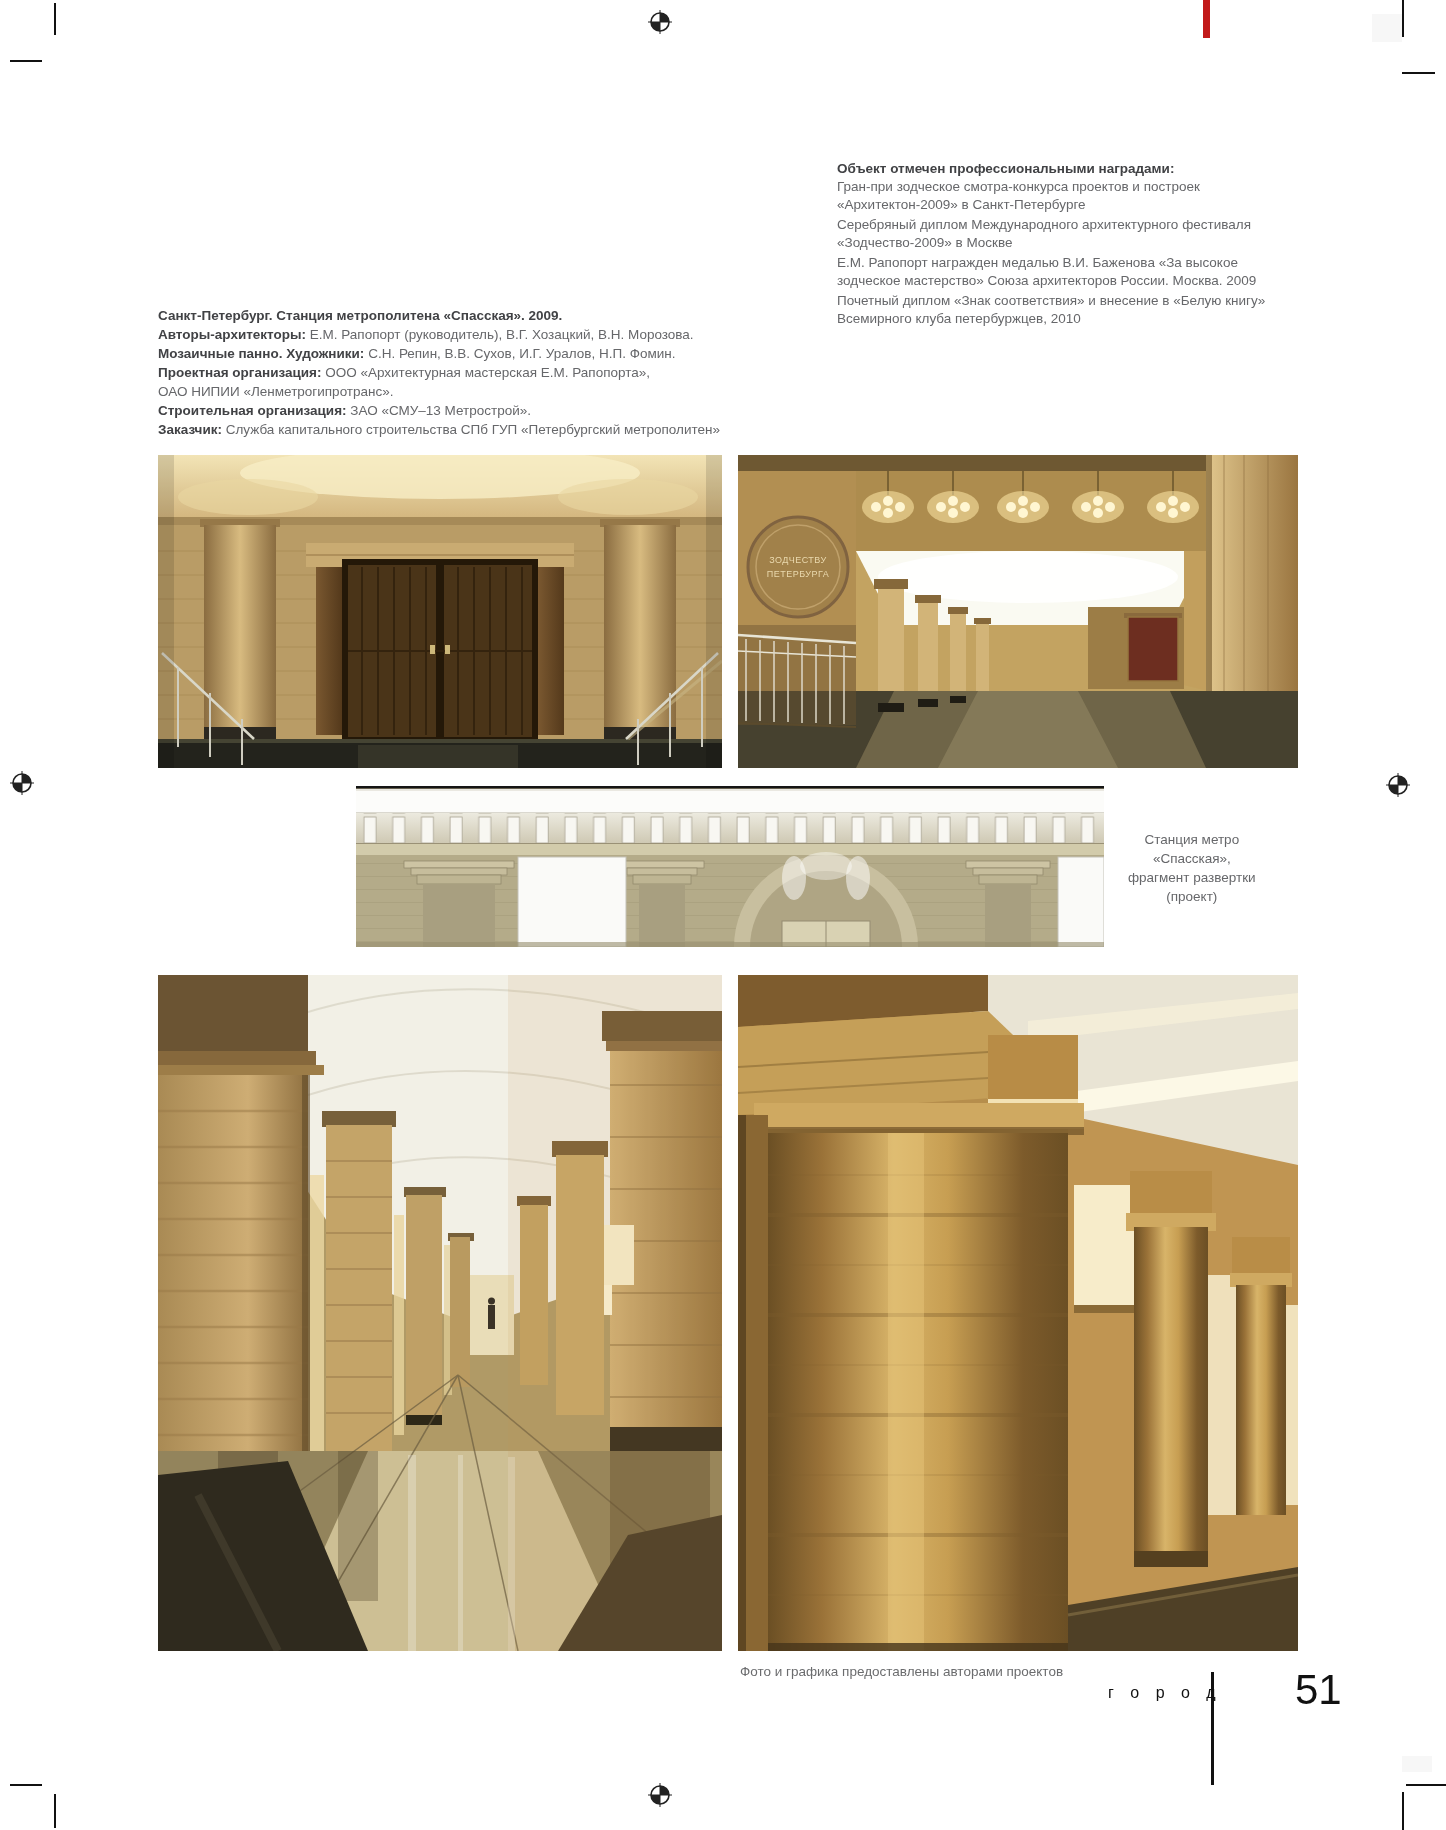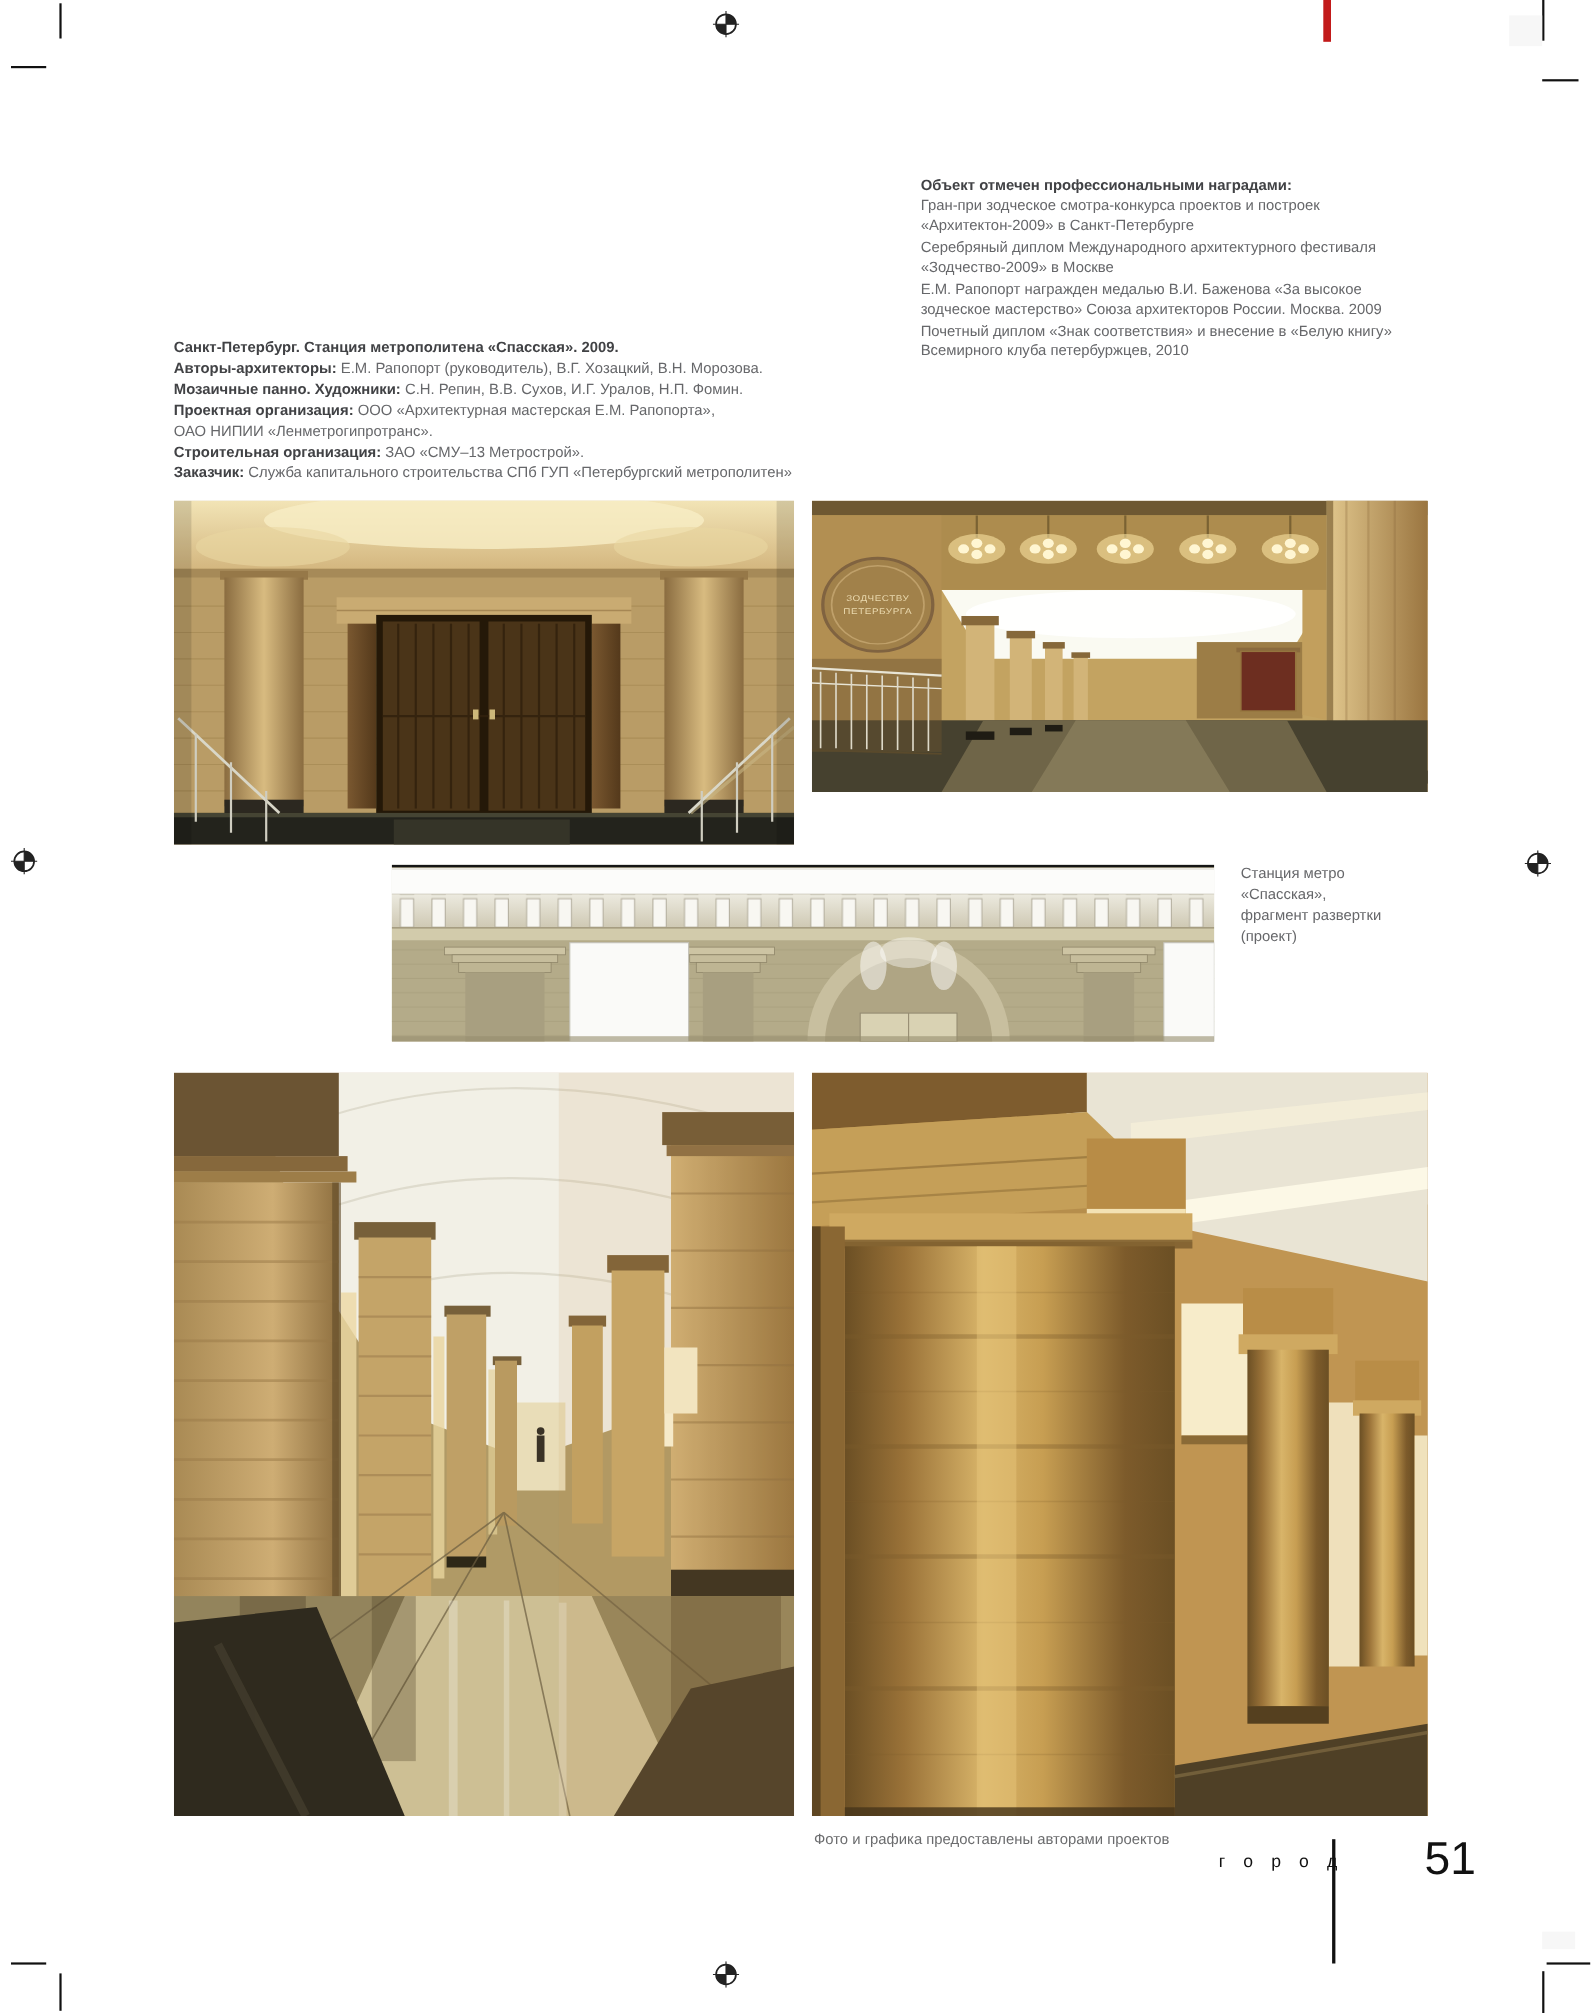--- a/index.html
+++ b/index.html
@@ -170,21 +170,21 @@
           <line x1="84" y1="264" x2="84" y2="310"></line>
         <line x1="544" y1="212" x2="544" y2="292"></line>
           <line x1="512" y1="238" x2="512" y2="302"></line>
           <line x1="480" y1="264" x2="480" y2="310"></line>
       </g>
       <rect x="0" y="0" width="16" height="313" fill="#000" opacity="0.12"></rect>
       <rect x="548" y="0" width="16" height="313" fill="#000" opacity="0.12"></rect>
     </svg>
   </div>
 
-  <div class="photo" style="left:738px;top:455px;width:560px;height:265px;">
+  <div class="photo" style="left:738px;top:455px;width:560px;height:313px;">
     <svg viewBox="0 0 560 313" preserveAspectRatio="none">
       <defs>
         <linearGradient id="b_pyl" x1="0" y1="0" x2="1" y2="0">
             <stop offset="0" stop-color="#e2c88e"></stop>
             <stop offset="1" stop-color="#9a7540"></stop>
           </linearGradient>
       </defs>
       <rect x="0" y="0" width="560" height="313" fill="#c3a361"></rect>
       <rect x="0" y="0" width="560" height="16" fill="#6e5832"></rect>
       <rect x="0" y="16" width="560" height="80" fill="#ad8c4e"></rect>
@@ -331,21 +331,21 @@
       <path d="M394,161 A76,76 0 0 1 546,161 Z" fill="#afa584"></path>
       <ellipse cx="438" cy="92" rx="12" ry="22" fill="#ffffff" opacity="0.5"></ellipse>
       <ellipse cx="502" cy="92" rx="12" ry="22" fill="#ffffff" opacity="0.5"></ellipse>
       <ellipse cx="470" cy="80" rx="26" ry="14" fill="#ffffff" opacity="0.4"></ellipse>
       <rect x="426" y="135" width="88" height="26" fill="#d9d2b3" stroke="#958c72" stroke-width="1"></rect>
       <line x1="470" y1="135" x2="470" y2="161" stroke="#958c72" stroke-width="1"></line>
       <rect x="0" y="156" width="748" height="5" fill="#968d6e" opacity="0.6"></rect>
     </svg>
   </div>
 
-  <div class="abs" style="left:1128px;top:784px;">
+  <div class="abs" style="left:1128px;top:830px;text-align:center;">
     <div class="capline">Станция метро</div>
     <div class="capline">«Спасская»,</div>
     <div class="capline">фрагмент развертки</div>
     <div class="capline">(проект)</div>
   </div>
 
   <div class="photo" style="left:158px;top:975px;width:564px;height:676px;">
     <svg viewBox="0 0 564 676" preserveAspectRatio="none">
       <defs>
         <linearGradient id="c_pylL" x1="0" y1="0" x2="1" y2="0">

